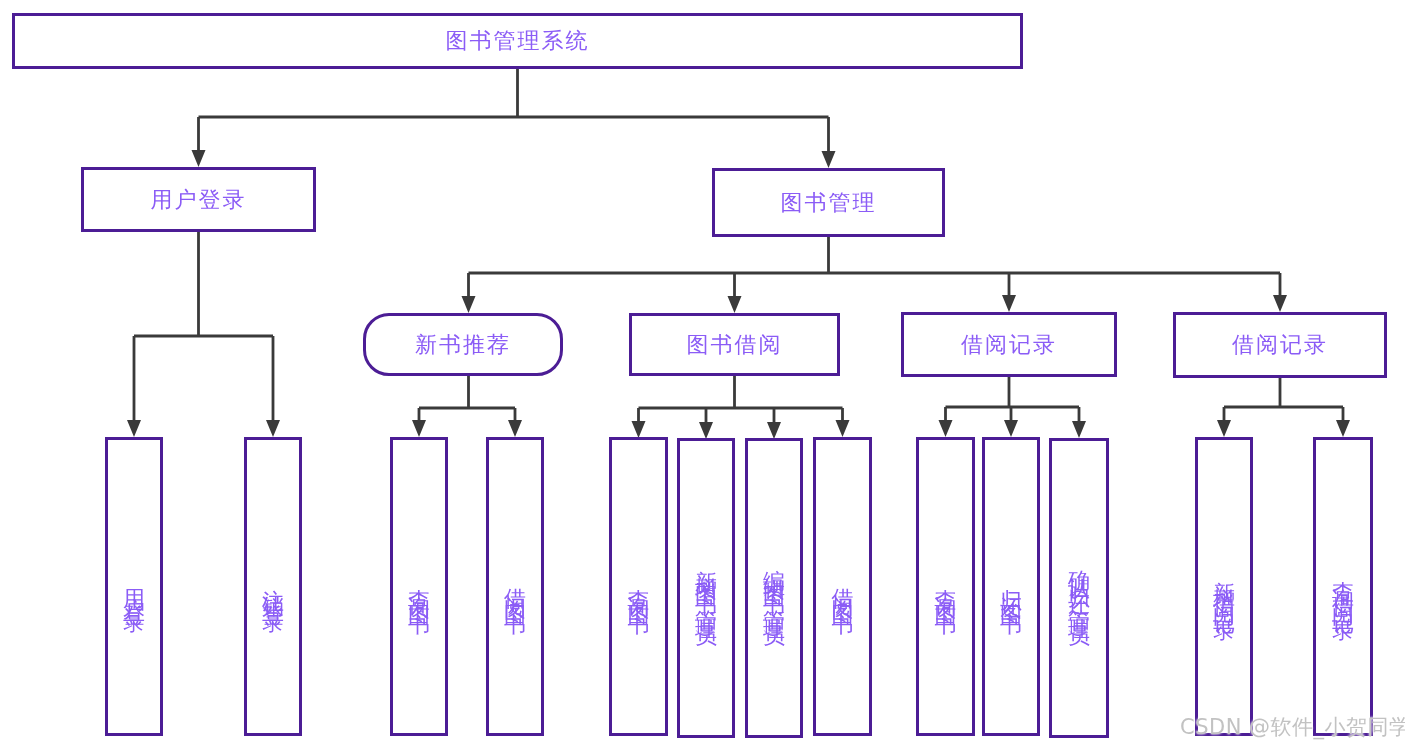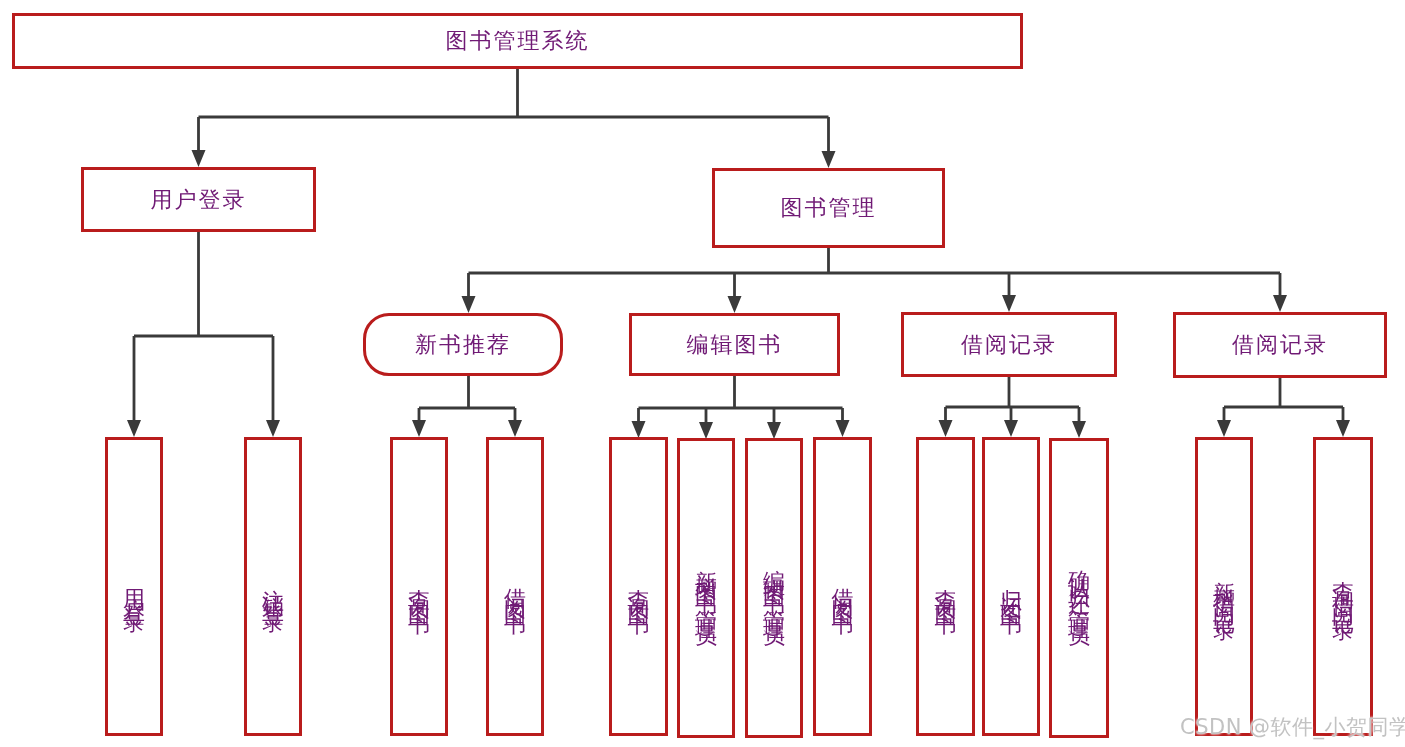--- a/index.html
+++ b/index.html
@@ -3,23 +3,23 @@
 <meta charset="utf-8">
 <style>
   html, body { margin:0; padding:0; background:#ffffff; }
   .canvas {
     position:relative; width:1405px; height:747px; background:#ffffff;
     font-family:"DejaVu Sans","Liberation Sans",sans-serif; overflow:hidden;
   }
   svg.connectors { position:absolute; left:0; top:0; z-index:1; }
   .box {
     position:absolute; box-sizing:border-box; z-index:2;
-    border:3px solid #b91c1c; background:#ffffff;
+    border:3px solid #4c1d95; background:#ffffff;
     display:flex; align-items:center; justify-content:center;
-    color:#701a75; font-size:22px; line-height:1;
+    color:#8b5cf6; font-size:22px; line-height:1;
   }
   .h { letter-spacing:2px; }
   .v { writing-mode:vertical-rl; text-orientation:mixed; letter-spacing:8px; font-size:22px; }
   .watermark {
     position:absolute; left:1180px; top:713px; z-index:3;
     font-size:21px; color:#c2c2c2; letter-spacing:0.5px; white-space:nowrap;
     text-shadow:0 0 3px #ffffff, 0 0 2px #ffffff;
   }
 </style>
 </head>
@@ -80,24 +80,24 @@
       M938.5 420 L952.5 420 L945.5 437 Z
       M1004 420 L1018 420 L1011 437 Z
       M1072 421 L1086 421 L1079 438 Z
       M1217 420 L1231 420 L1224 437 Z
       M1336 420 L1350 420 L1343 437 Z"></path>
   </svg>
 
   <div class="box h" style="left:12px; top:13px; width:1011px; height:56px;">图书管理系统</div>
 
   <div class="box h" style="left:81px; top:167px; width:235px; height:65px;">用户登录</div>
-  <div class="box h" style="left:712px; top:168px; width:233px; height:80px;">图书管理</div>
+  <div class="box h" style="left:712px; top:168px; width:233px; height:69px;">图书管理</div>
 
   <div class="box h" style="left:363px; top:313px; width:200px; height:63px;border-radius:26px;">新书推荐</div>
-  <div class="box h" style="left:629px; top:313px; width:211px; height:63px;">编辑图书</div>
+  <div class="box h" style="left:629px; top:313px; width:211px; height:63px;">图书借阅</div>
   <div class="box h" style="left:901px; top:312px; width:216px; height:65px;">借阅记录</div>
   <div class="box h" style="left:1173px; top:312px; width:214px; height:66px;">借阅记录</div>
 
   <div class="box v" style="left:105px; top:437px; width:58px; height:299px;">用户登录</div>
   <div class="box v" style="left:244px; top:437px; width:58px; height:299px;">注销登录</div>
 
   <div class="box v" style="left:390px; top:437px; width:58px; height:299px;">查询图书</div>
   <div class="box v" style="left:486px; top:437px; width:58px; height:299px;">借阅图书</div>
 
   <div class="box v" style="left:609px; top:437px; width:59px; height:299px;">查询图书</div>

